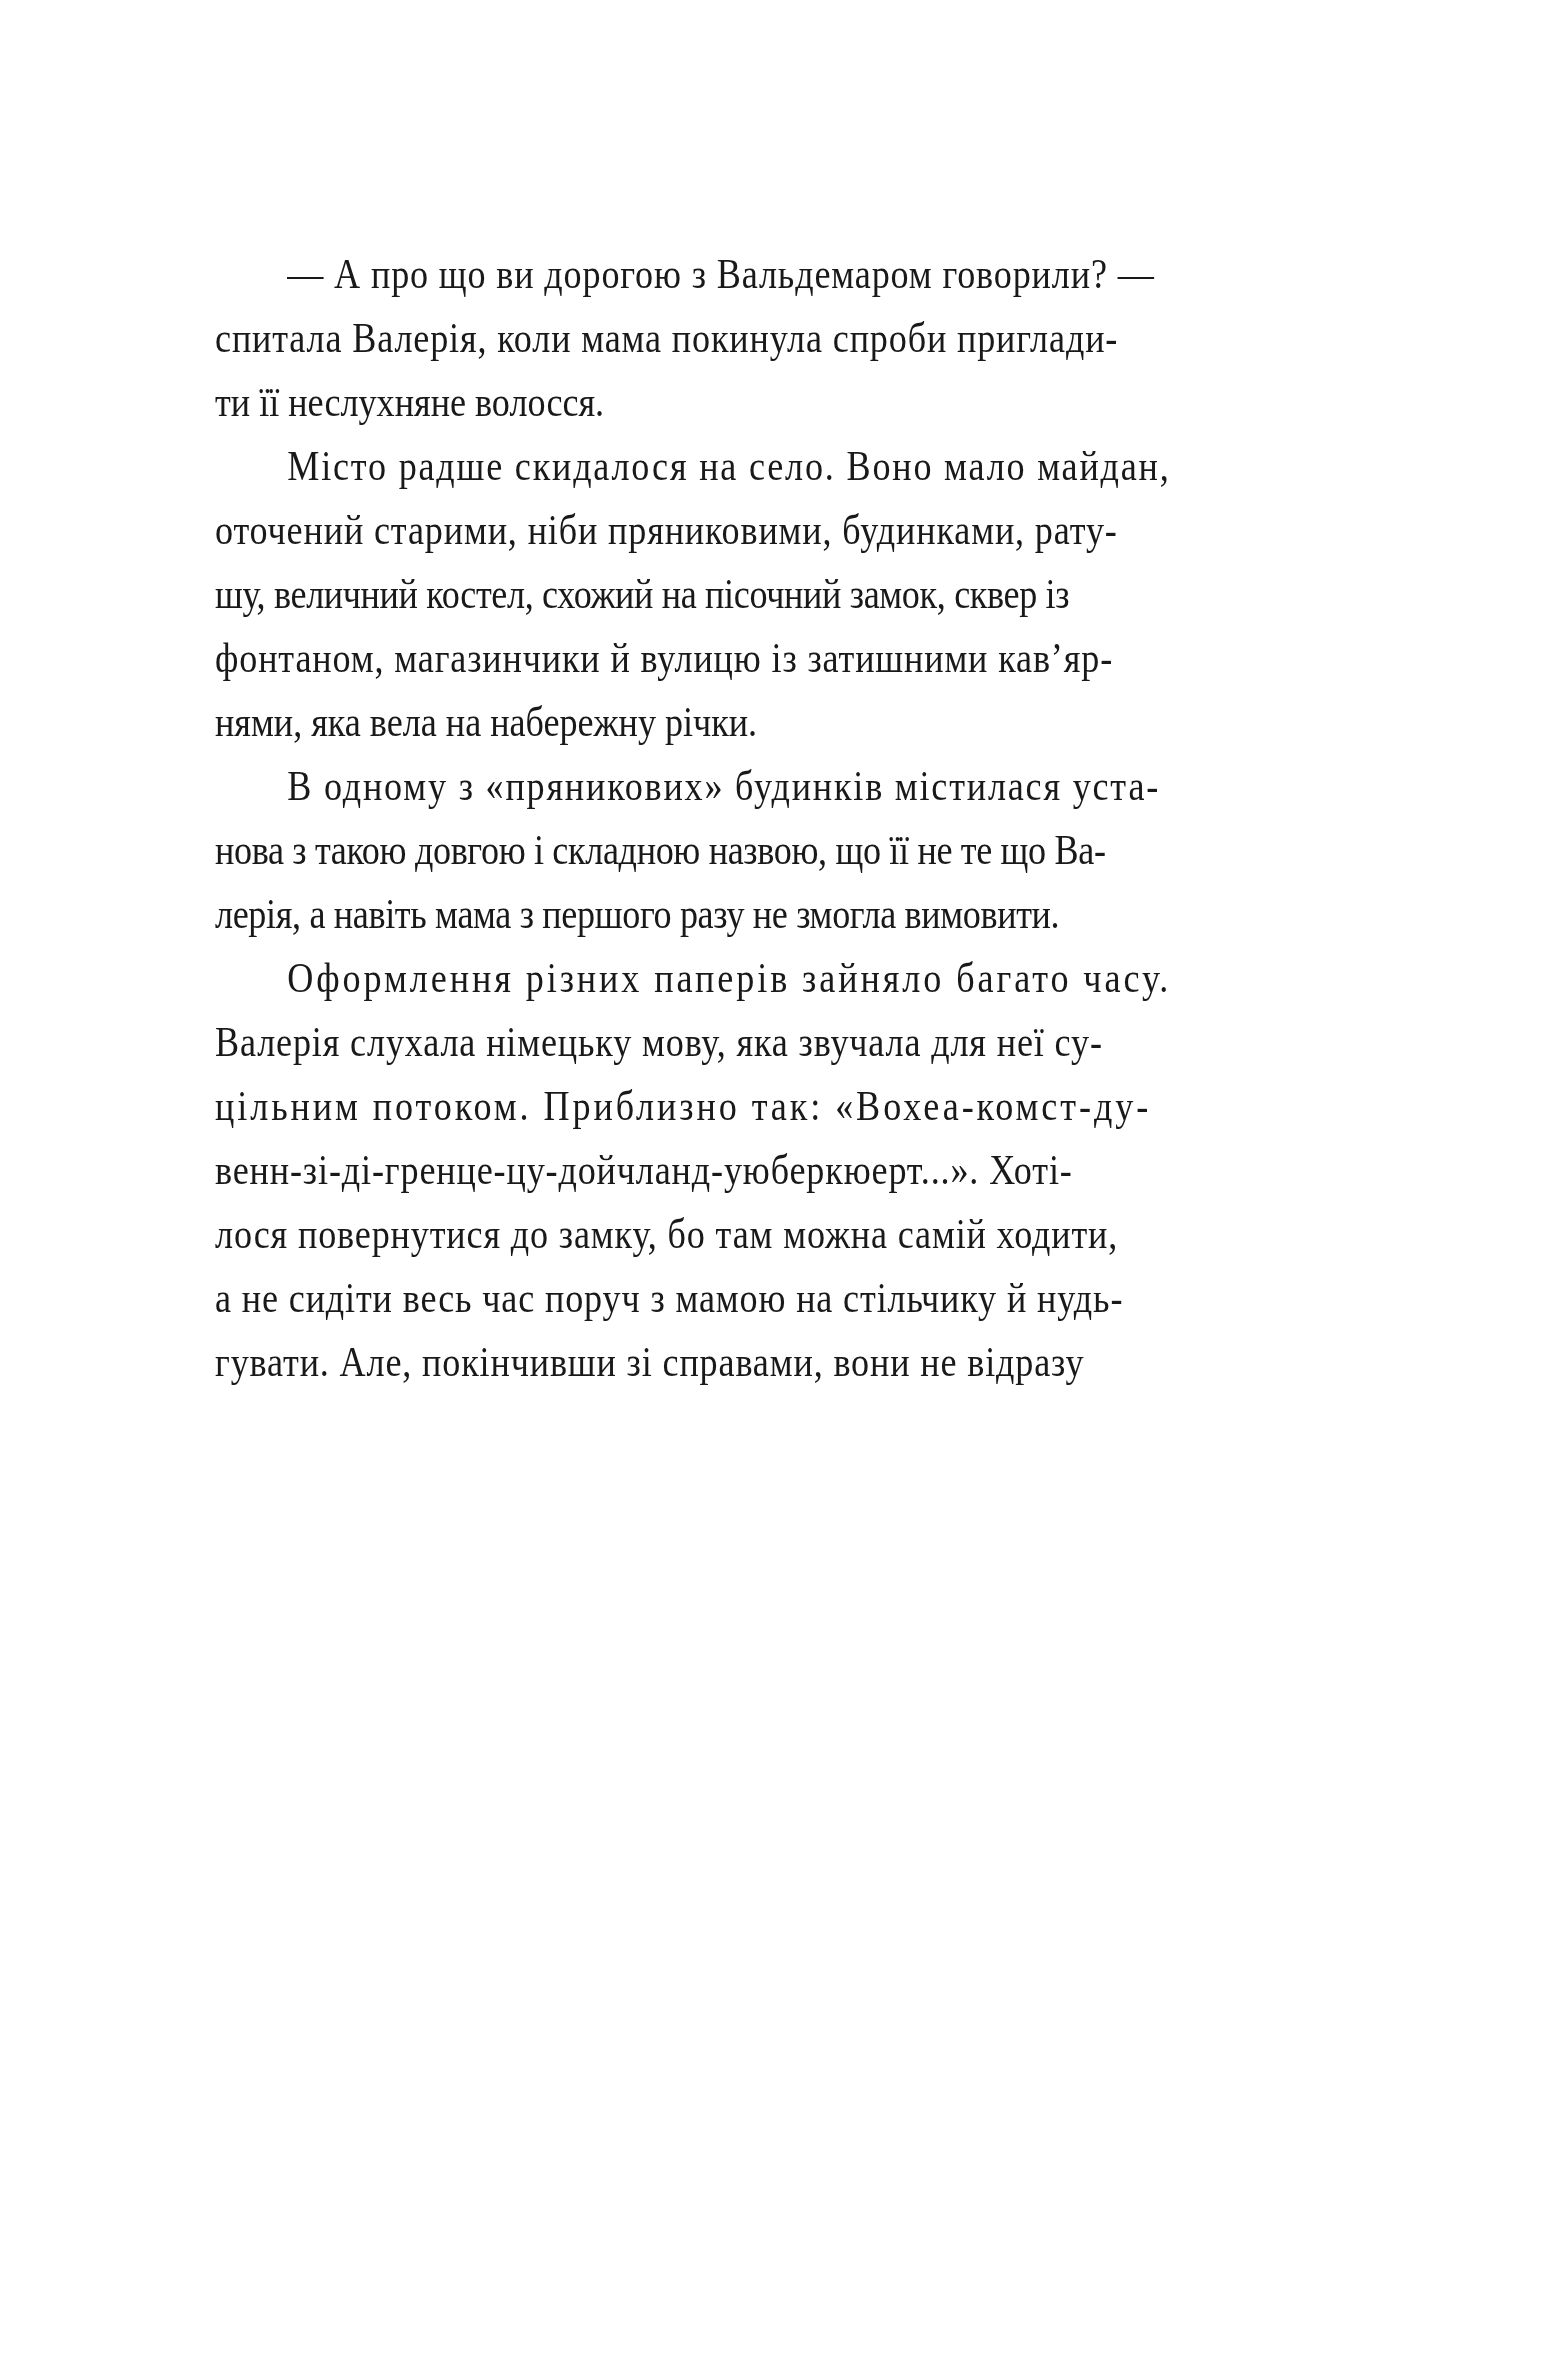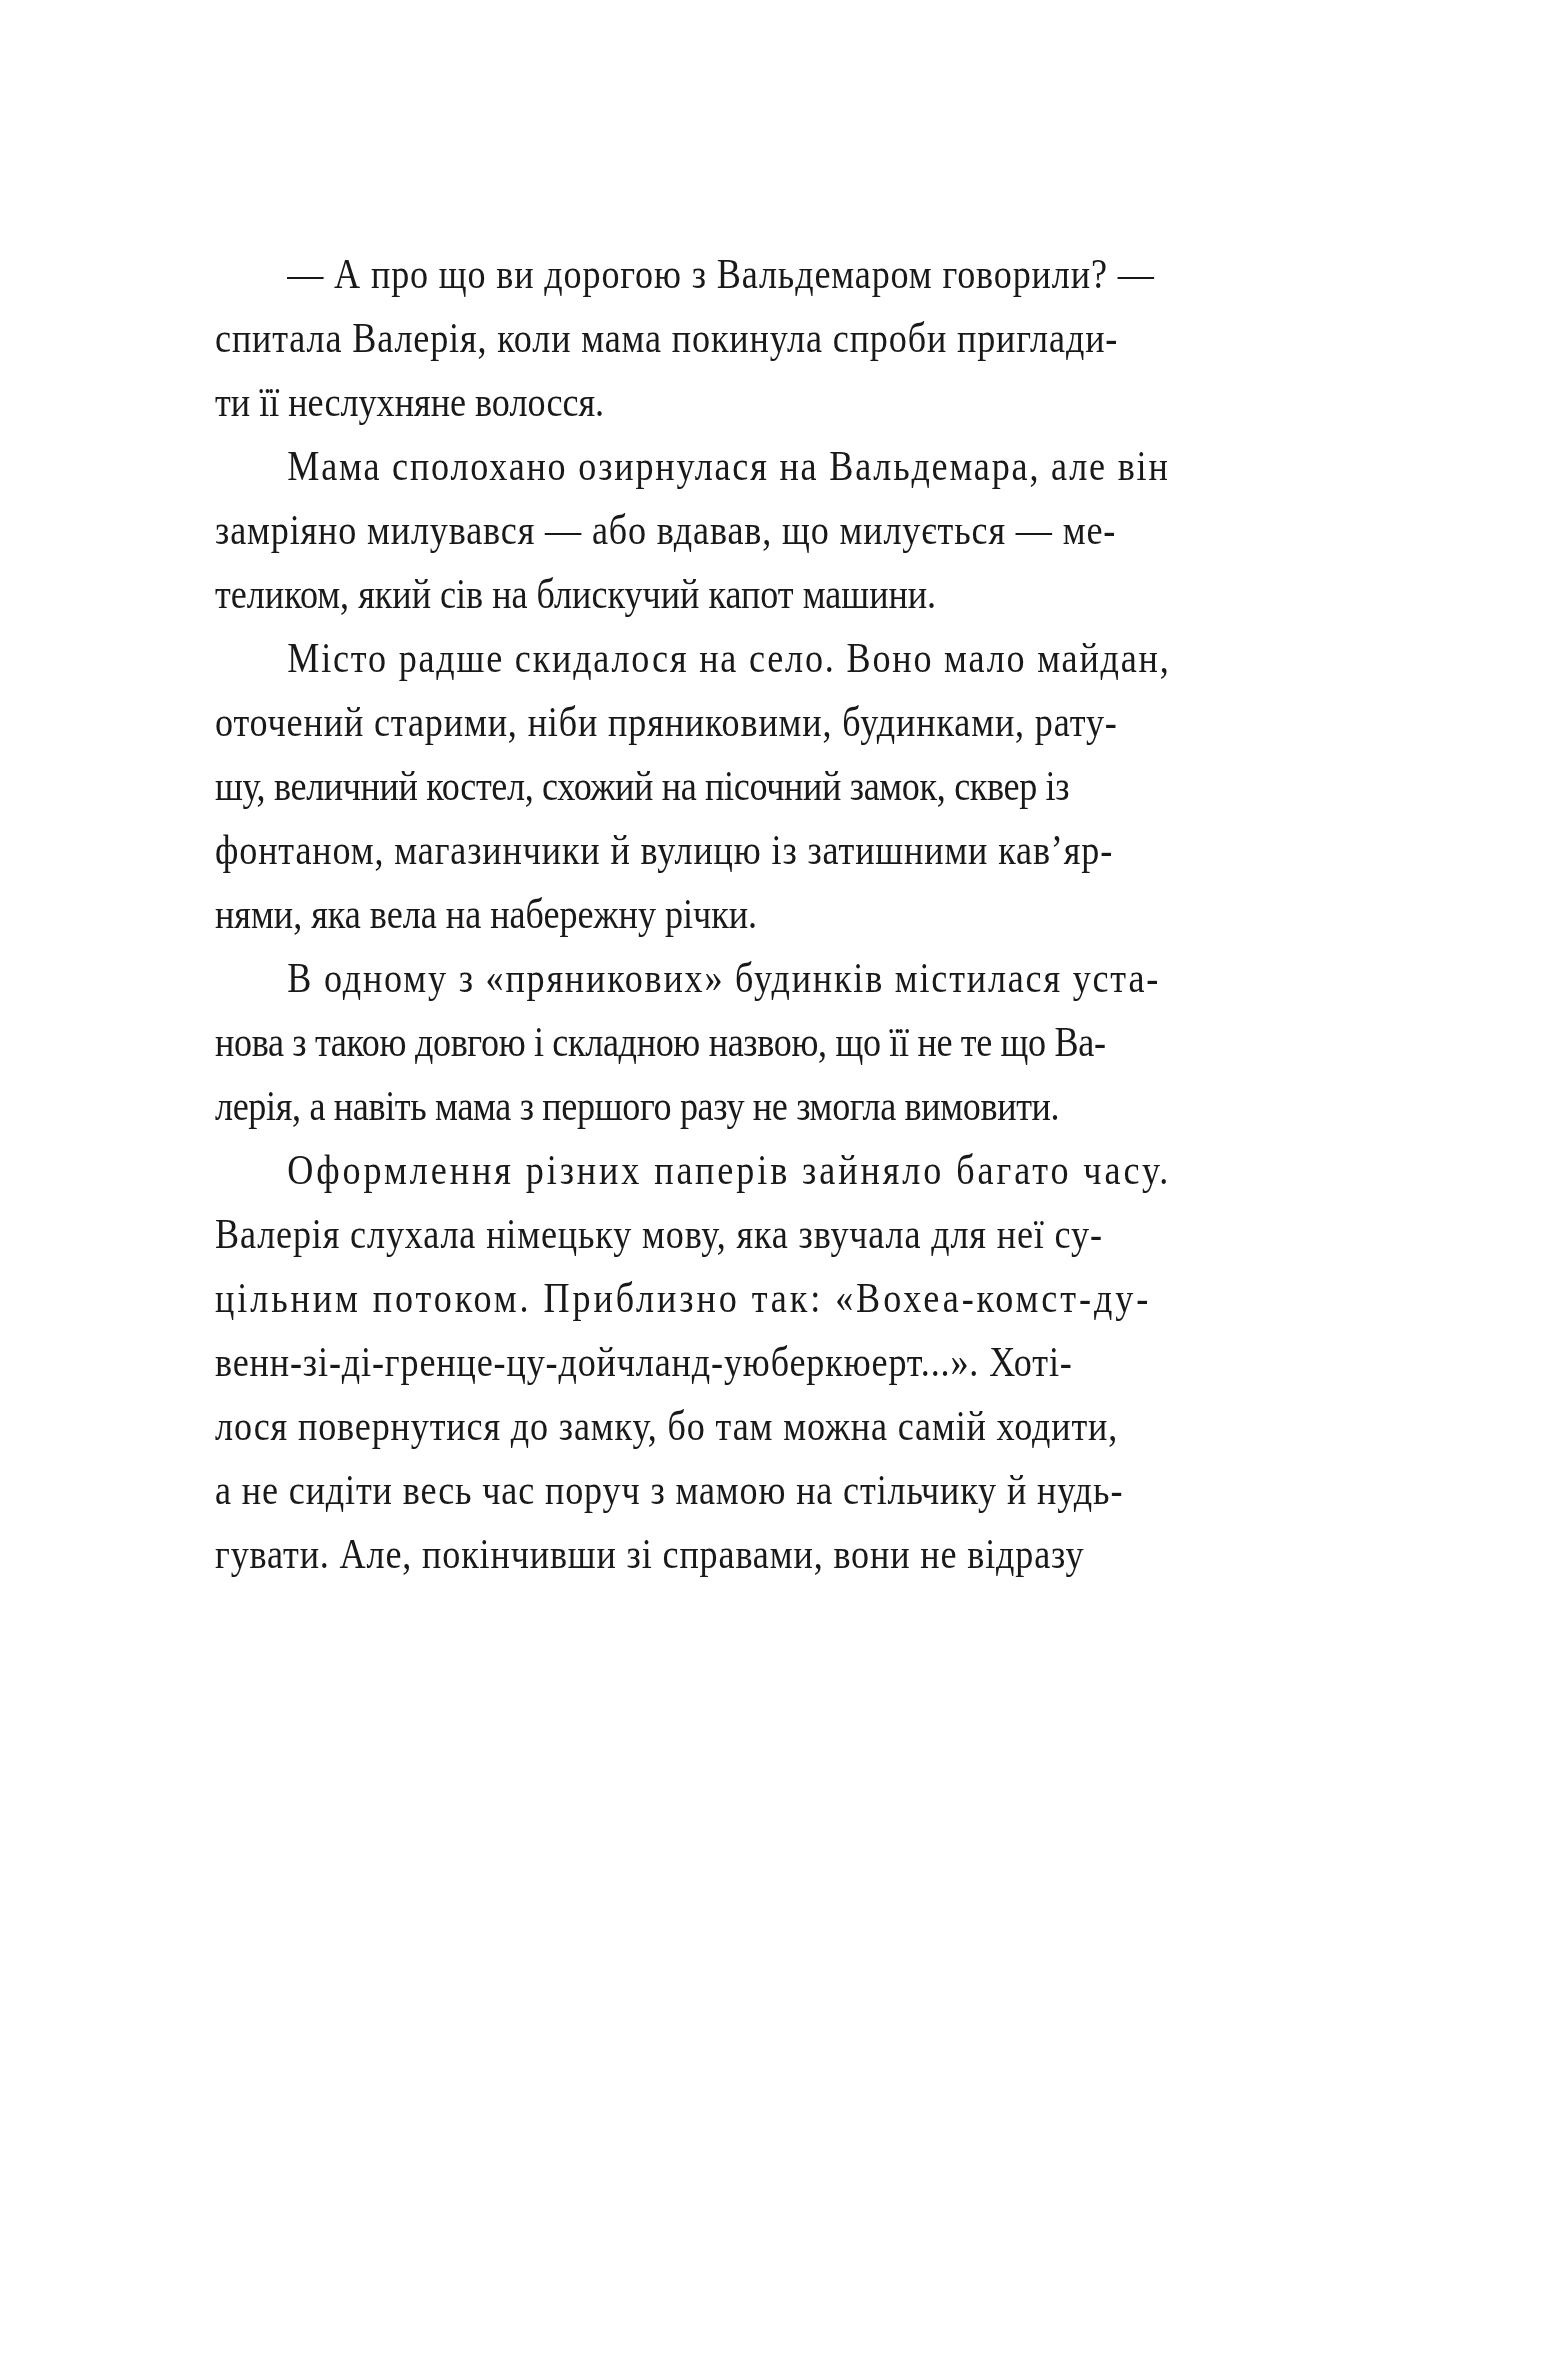--- a/index.html
+++ b/index.html
@@ -76,25 +76,20 @@
     <p class="para">
       <span class="line indent track-1">— А про що ви дорогою з Вальдемаром говорили? —</span>
       <span class="line track-1">спитала Валерія, коли мама покинула спроби приглади-</span>
       <span class="line">ти її неслухняне волосся.</span>
     </p>
 
 
 
 
 
-    <p class="para">
-      <span class="line indent track-2">Мама сполохано озирнулася на Вальдемара, але він</span>
-      <span class="line track-1">замріяно милувався — або вдавав, що милується — ме-</span>
-      <span class="line">теликом, який сів на блискучий капот машини.</span>
-    </p>
 
     <p class="para">
       <span class="line indent track-2">Місто радше скидалося на село. Воно мало майдан,</span>
       <span class="line track-1">оточений старими, ніби пряниковими, будинками, рату-</span>
       <span class="line track-neg">шу, величний костел, схожий на пісочний замок, сквер із</span>
       <span class="line track-1">фонтаном, магазинчики й вулицю із затишними кав’яр-</span>
       <span class="line">нями, яка вела на набережну річки.</span>
     </p>
 
     <p class="para">

